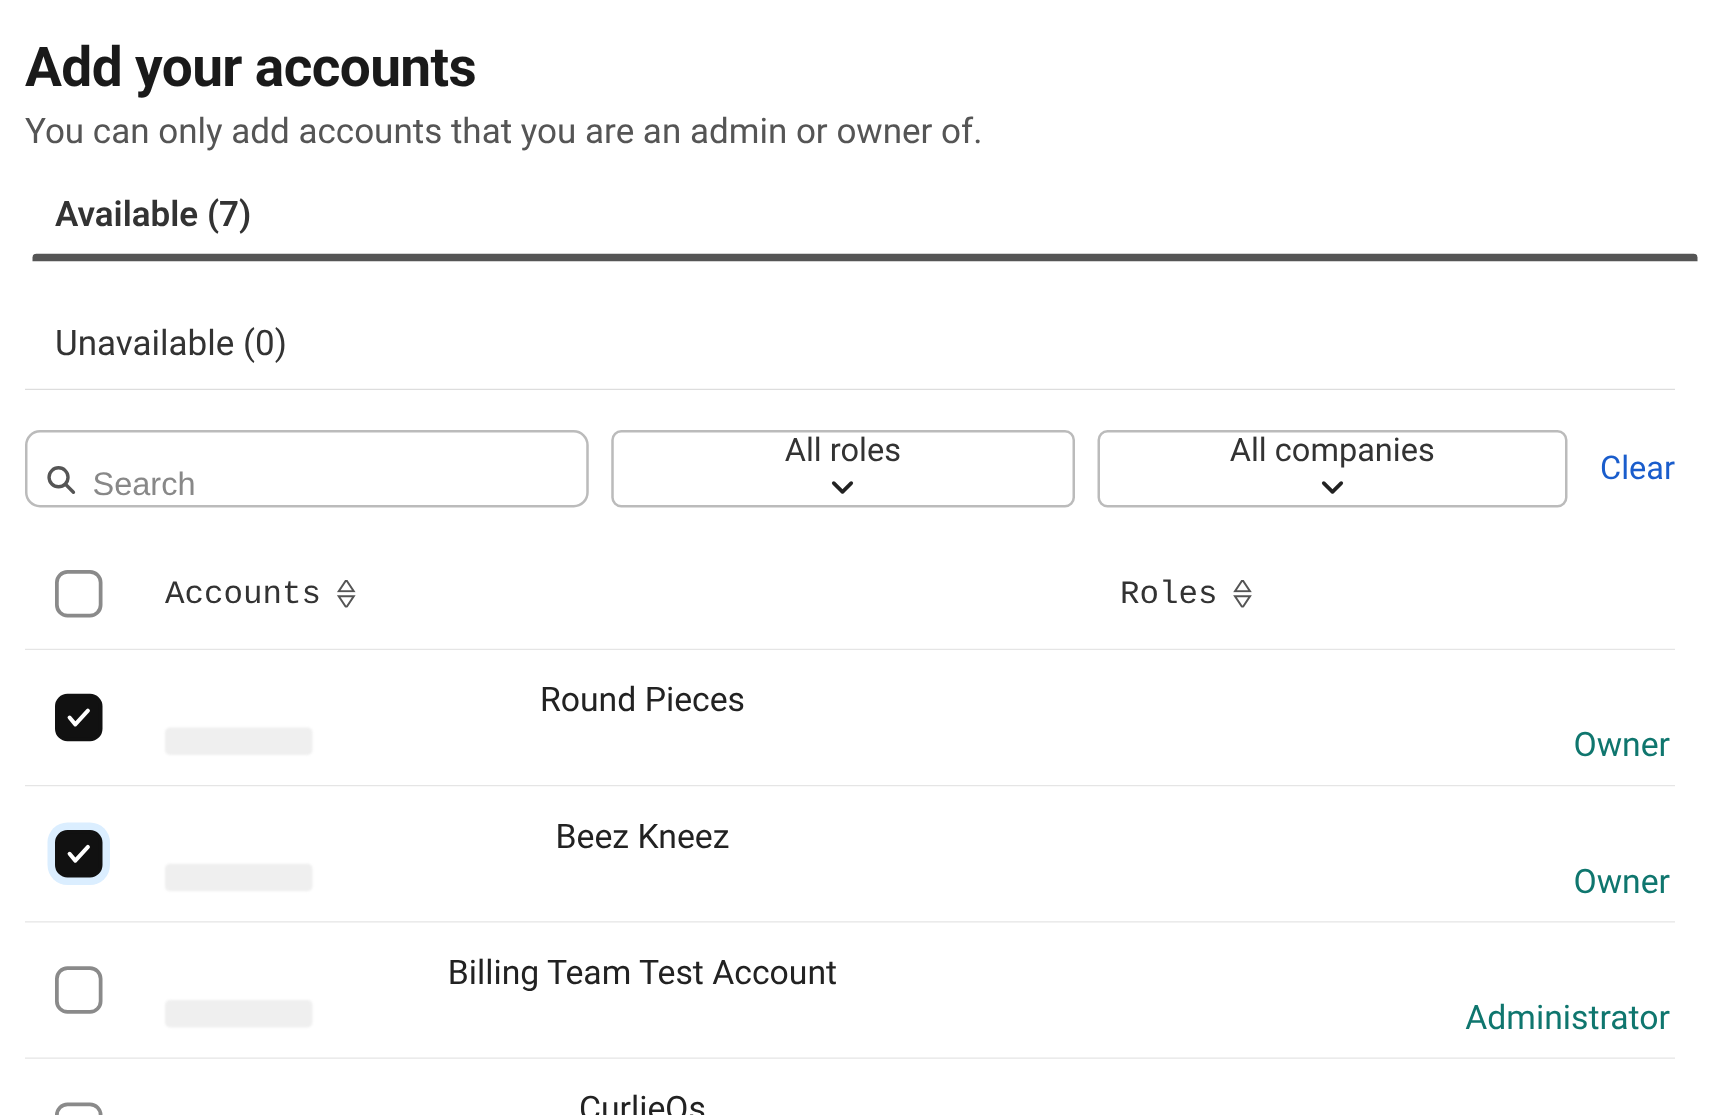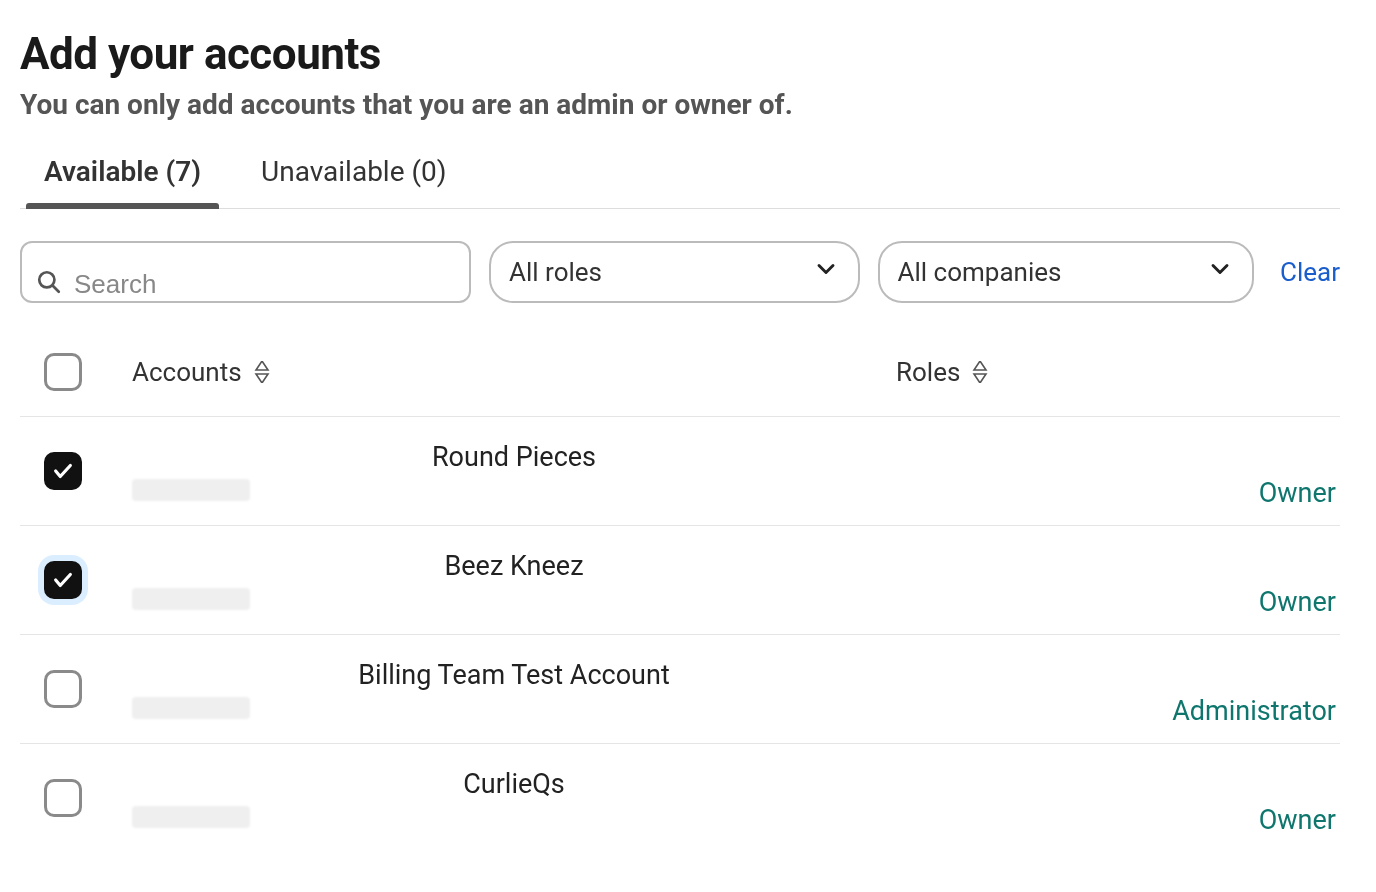--- a/index.html
+++ b/index.html
@@ -16,27 +16,27 @@
   h1.title {
     font-size: 44px;
     font-weight: 700;
     margin: 0 0 8px 0;
     letter-spacing: -0.5px;
   }
   .subtitle {
     font-size: 28px;
     color: #555;
     margin: 0 0 28px 0;
-    font-weight: bold;
   }
   .tabs {
     display: flex;
-    gap: 60px;
+    gap: 44px;
     border-bottom: 1px solid #ddd;
     padding-left: 24px;
+    flex-direction: column;
   }
   .tab {
     font-size: 28px;
     padding: 6px 0 20px 0;
     position: relative;
     cursor: pointer;
     color: #333;
   }
   .tab.active {
     font-weight: 600;
@@ -75,25 +75,26 @@
     margin-left: 10px;
     color: #333;
   }
   .search-input::placeholder { color: #888; }
   .select {
     display: flex;
     align-items: center;
     justify-content: space-between;
     height: 62px;
     border: 2px solid #bbb;
-    border-radius: 24px;
+    border-radius: 8px;
     padding: 0 18px;
     font-size: 26px;
     cursor: pointer;
     background: #fff;
+    flex-direction: column;
   }
   .select.roles { width: 376px; }
   .select.companies { width: 382px; }
   .select-label { color: #333; }
   .clear-link {
     font-size: 26px;
     color: #1a5dcc;
     cursor: pointer;
     margin-left: 8px;
   }
@@ -101,20 +102,21 @@
     width: 100%;
   }
   .thead, .trow {
     display: flex;
     align-items: center;
     border-bottom: 1px solid #e5e5e5;
     padding: 0 4px;
   }
   .thead {
     height: 90px;
+    font-family: Liberation Mono, monospace;
   }
   .trow {
     min-height: 104px;
     padding-top: 16px;
     padding-bottom: 16px;
   }
   .col-check {
     width: 108px;
     display: flex;
     justify-content: flex-start;

